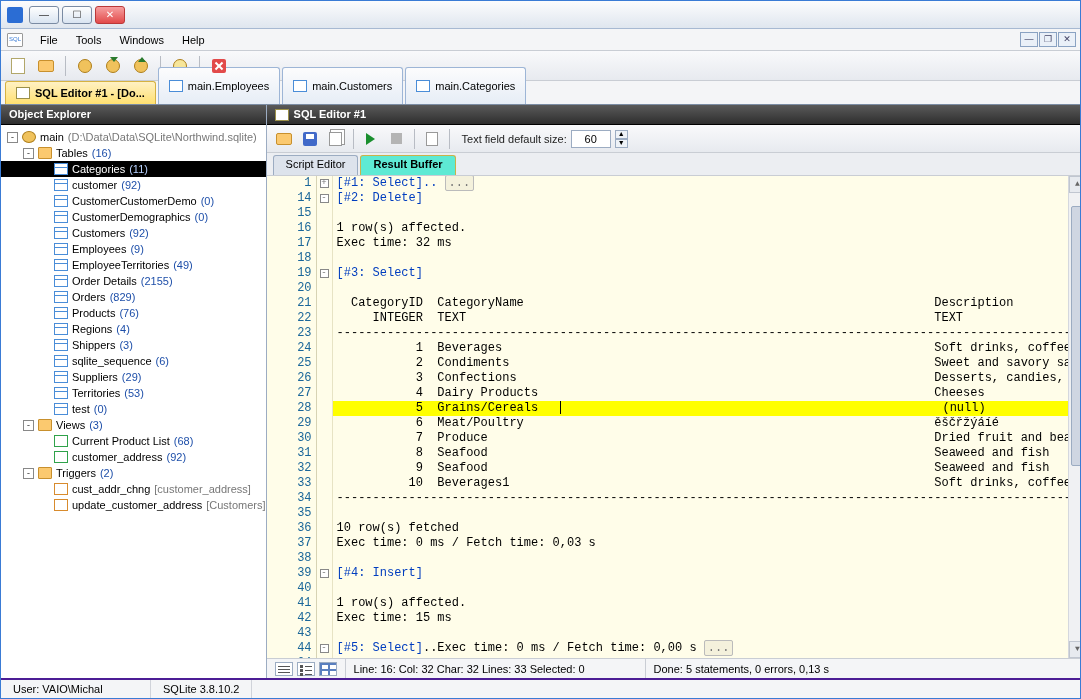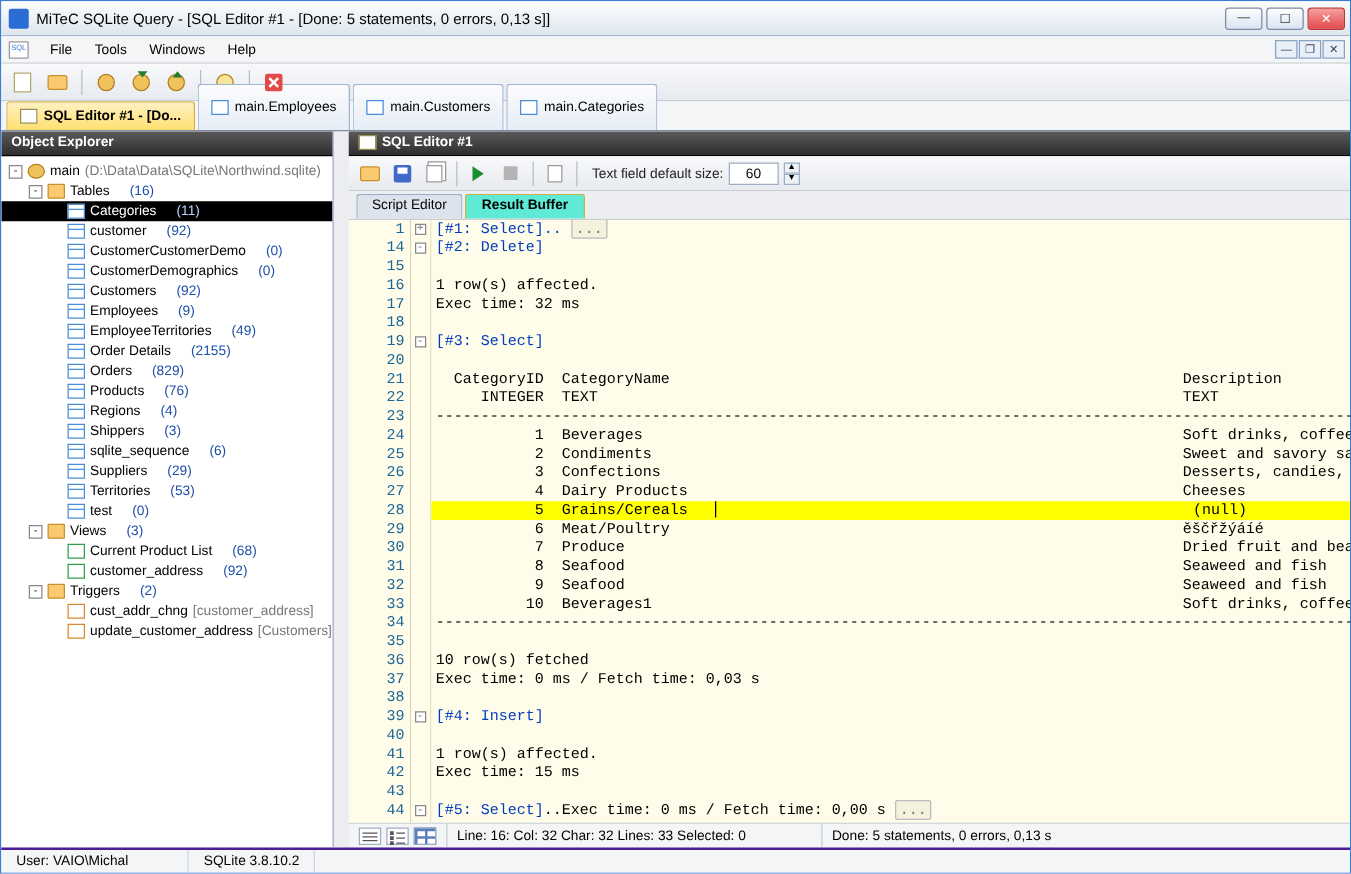--- a/index.html
+++ b/index.html
@@ -25,38 +25,38 @@
 .icon-db { width: 14px; height: 14px; border-radius: 50%; background: #f0c25c; border: 1px solid #ae7f1c; }
 .icon-x { width: 14px; height: 14px; background: #e24a4a; border-radius: 2px; position: relative; }
 .icon-x::before,.icon-x::after{content:"";position:absolute;width:10px;height:2px;background:#fff;top:6px;left:2px;}
 .icon-x::before{transform:rotate(45deg);}
 .icon-x::after{transform:rotate(-45deg);}
 .tabs-row { height: 24px; background: #f4f5f7; display: flex; align-items: end; border-bottom: 1px solid #7b8ca3; padding-left: 4px; gap: 2px; }
 .tab { height: 37px; border: 1px solid #9db5d6; border-bottom: none; border-radius: 3px 3px 0 0; background: linear-gradient(#fcfcfd, #e6edf6); padding: 0 10px; display: flex; align-items: center; gap: 5px; font-size: 11px; cursor: pointer; }
 .tab.active { background: linear-gradient(#fff1c3, #ffe071); border-color: #d6b241; font-weight: bold; height: 23px; }
 .tab-icon-sql { width: 14px; height: 12px; background: #fff; border: 1px solid #9b9049; font-size: 6px; color: #3a7bd5; line-height: 10px; text-align: center; }
 .tab-icon-table { width: 14px; height: 12px; background: #fff; border: 1px solid #4a8dd8; }
-.main-area { flex: 1; display: flex; overflow: hidden; gap: 12px; }
+.main-area { flex: 1; display: flex; overflow: hidden; }
 .leftpanel { width: 310px; background: #fff; border-right: 1px solid #9cacc2; display: flex; flex-direction: column; }
 .panel-header { height: 20px; background: linear-gradient(#5a5a5a, #2e2e2e); color: #fff; font-weight: bold; padding: 3px 8px; font-size: 11px; border-bottom: 1px solid #000; }
 .tree { flex: 1; overflow: auto; padding: 4px 0; font-size: 11px; }
 .tree-row { height: 16px; display: flex; align-items: center; padding-left: 6px; cursor: pointer; white-space: nowrap; }
 .tree-row.sel { background: #000; color: #fff; }
 .tog { width: 11px; height: 11px; border: 1px solid #888; background: #fff; display: flex; align-items: center; justify-content: center; font-size: 9px; line-height: 9px; margin-right: 4px; color: #333; font-family: monospace; cursor: pointer; }
 .ind { display: inline-block; }
 .ticon { width: 14px; height: 12px; margin-right: 4px; }
 .ticon.db { background: #f0c25c; border-radius: 50%; border: 1px solid #ae7f1c; }
 .ticon.fold { background: #fbc96f; border: 1px solid #c8902d; border-radius: 1px; }
 .ticon.tbl { background: #fff; border: 1px solid #4a8dd8; position: relative; }
 .ticon.tbl::before{content:"";position:absolute;left:0;right:0;top:3px;height:1px;background:#4a8dd8;}
 .ticon.view { background: #fff; border: 1px solid #2fa24a; }
 .ticon.trig { background: #fff; border: 1px solid #d88b2d; }
 .tree-label { color: #000; }
 .tree-row.sel .tree-label { color: #fff; }
-.tree-count { color: #1e4fa9; margin-left: 16px; }
+.tree-count { color: #1e4fa9; margin-left: 4px; }
 .tree-row.sel .tree-count { color: #b8d2ff; }
 .tree-sub { color: #777; margin-left: 4px; }
 .rightpanel { flex: 1; display: flex; flex-direction: column; background: #eceef2; }
 .panel-header.light { background: linear-gradient(#5a5a5a, #2e2e2e); }
 .ed-toolbar { height: 28px; background: linear-gradient(#f9f9fb, #e7eaef); border-bottom: 1px solid #c9cdd4; display: flex; align-items: center; padding-left: 6px; gap: 4px; }
 .ed-toolbar .lbl { margin-left: 6px; color: #222; }
 .ed-input { width: 40px; height: 18px; border: 1px solid #9cacc2; text-align: center; font-size: 11px; }
 .spin { display: flex; flex-direction: column; }
 .spin button { width: 13px; height: 9px; border: 1px solid #9cacc2; background: #eef2f7; font-size: 7px; line-height: 6px; padding: 0; cursor: pointer; }
 .subtabs { height: 22px; display: flex; align-items: end; padding-left: 6px; background: #eceef2; }
@@ -94,21 +94,20 @@
 .open-icon{width:16px;height:12px;background:#fbc96f;border:1px solid #c8902d;border-radius:2px;}
 .copy-icon{width:13px;height:14px;background:#fff;border:1px solid #999;box-shadow:2px -2px 0 #fff, 2px -2px 0 1px #999;}
 .doc-icon{width:12px;height:14px;background:#fff;border:1px solid #999;}
 </style>
 </head>
 <body>
 
 <div class="window">
   <div class="titlebar">
     <div class="titlebar-icon"></div>
-    <div class="titlebar-text">MiTeC SQLite Query - [SQL Editor #1 - [Done: 5 statements, 0 errors, 0,13 s]]</div>
     <div class="win-controls">
       <div class="win-btn">—</div>
       <div class="win-btn">☐</div>
       <div class="win-btn win-close">✕</div>
     </div>
   </div>
 
   <div class="menubar">
     <div class="menubar-icon"></div>
     <span class="mi">File</span>

